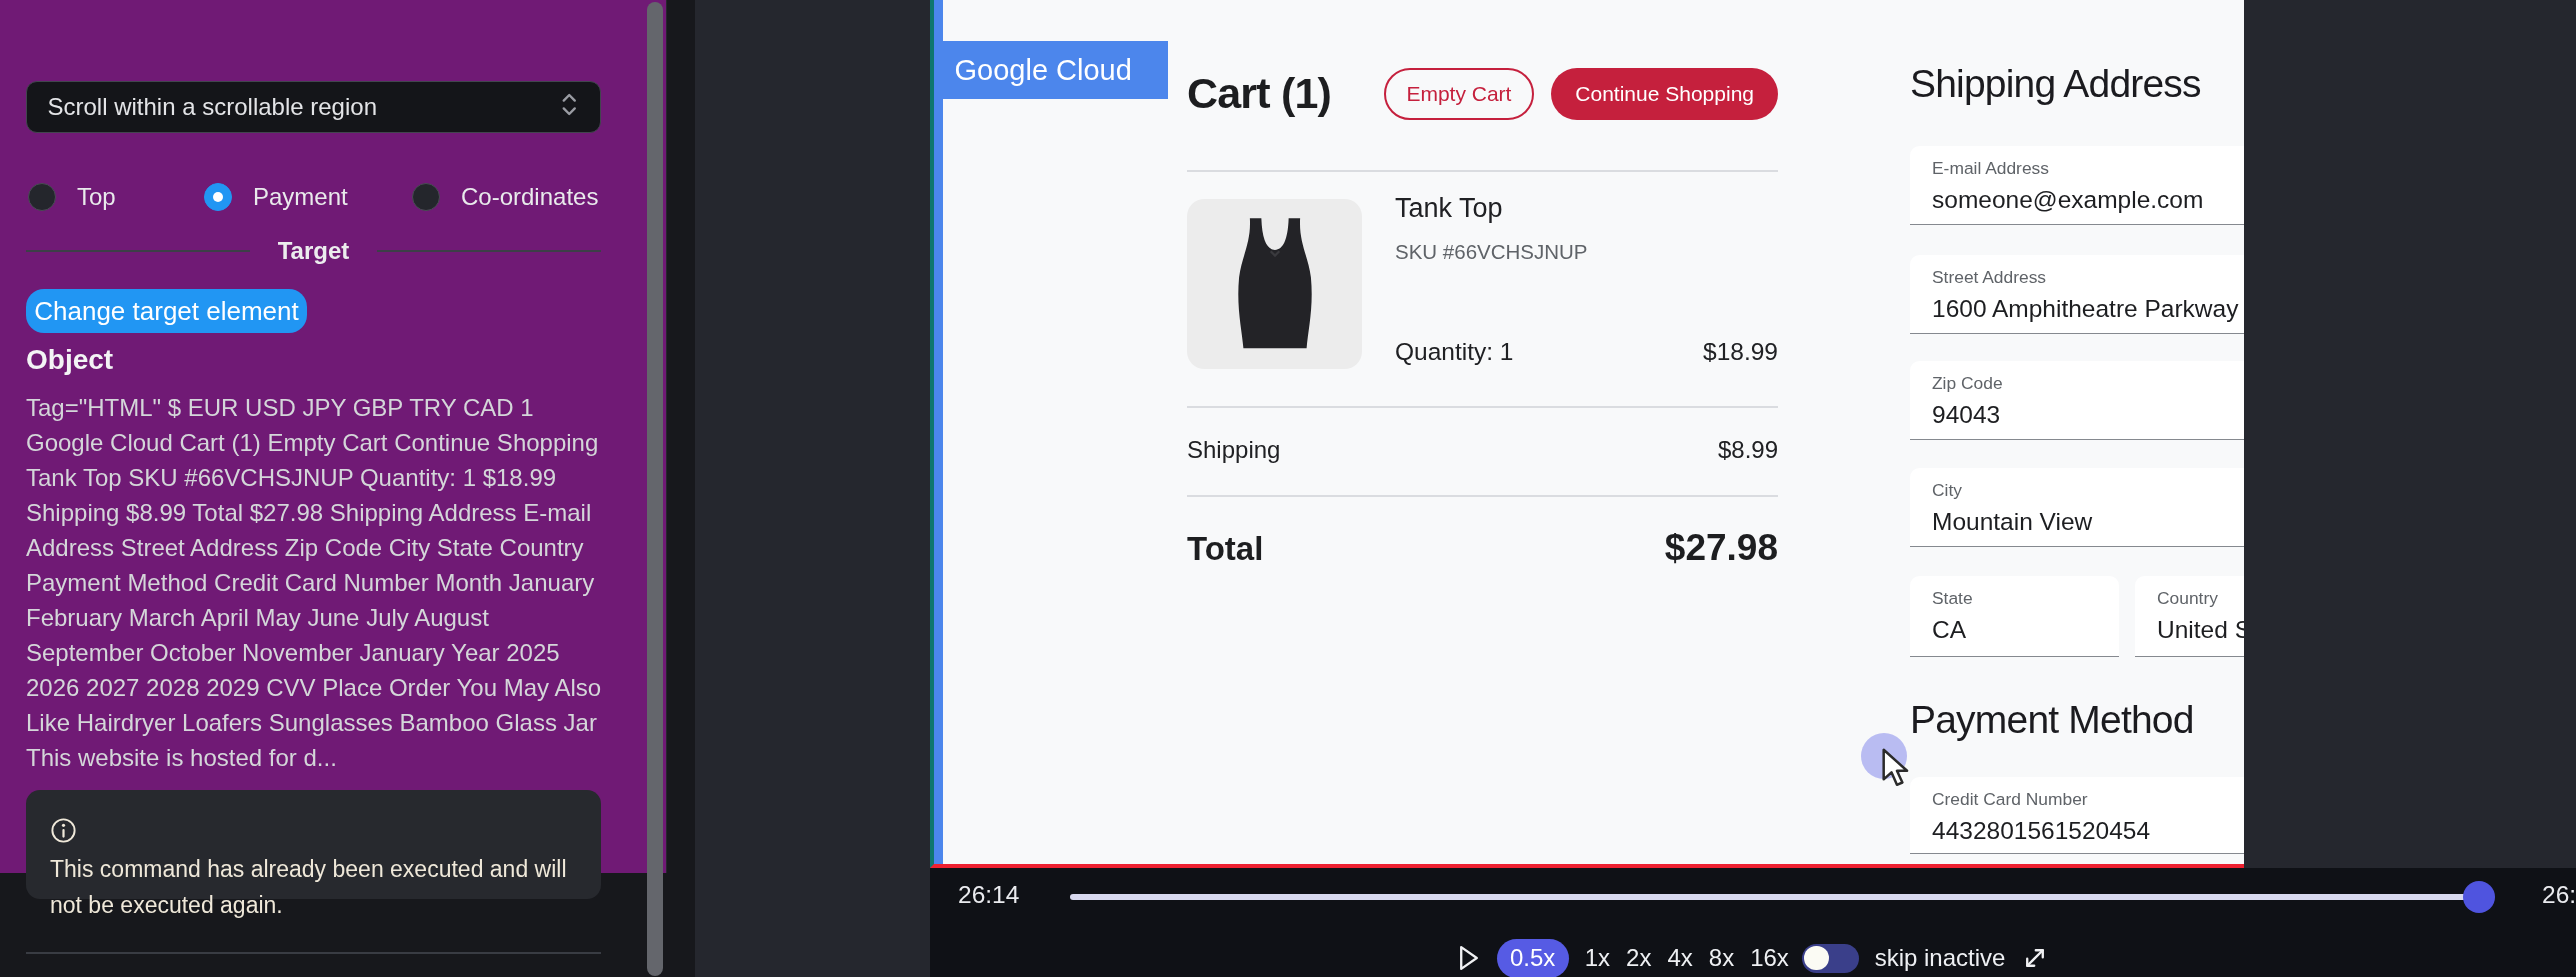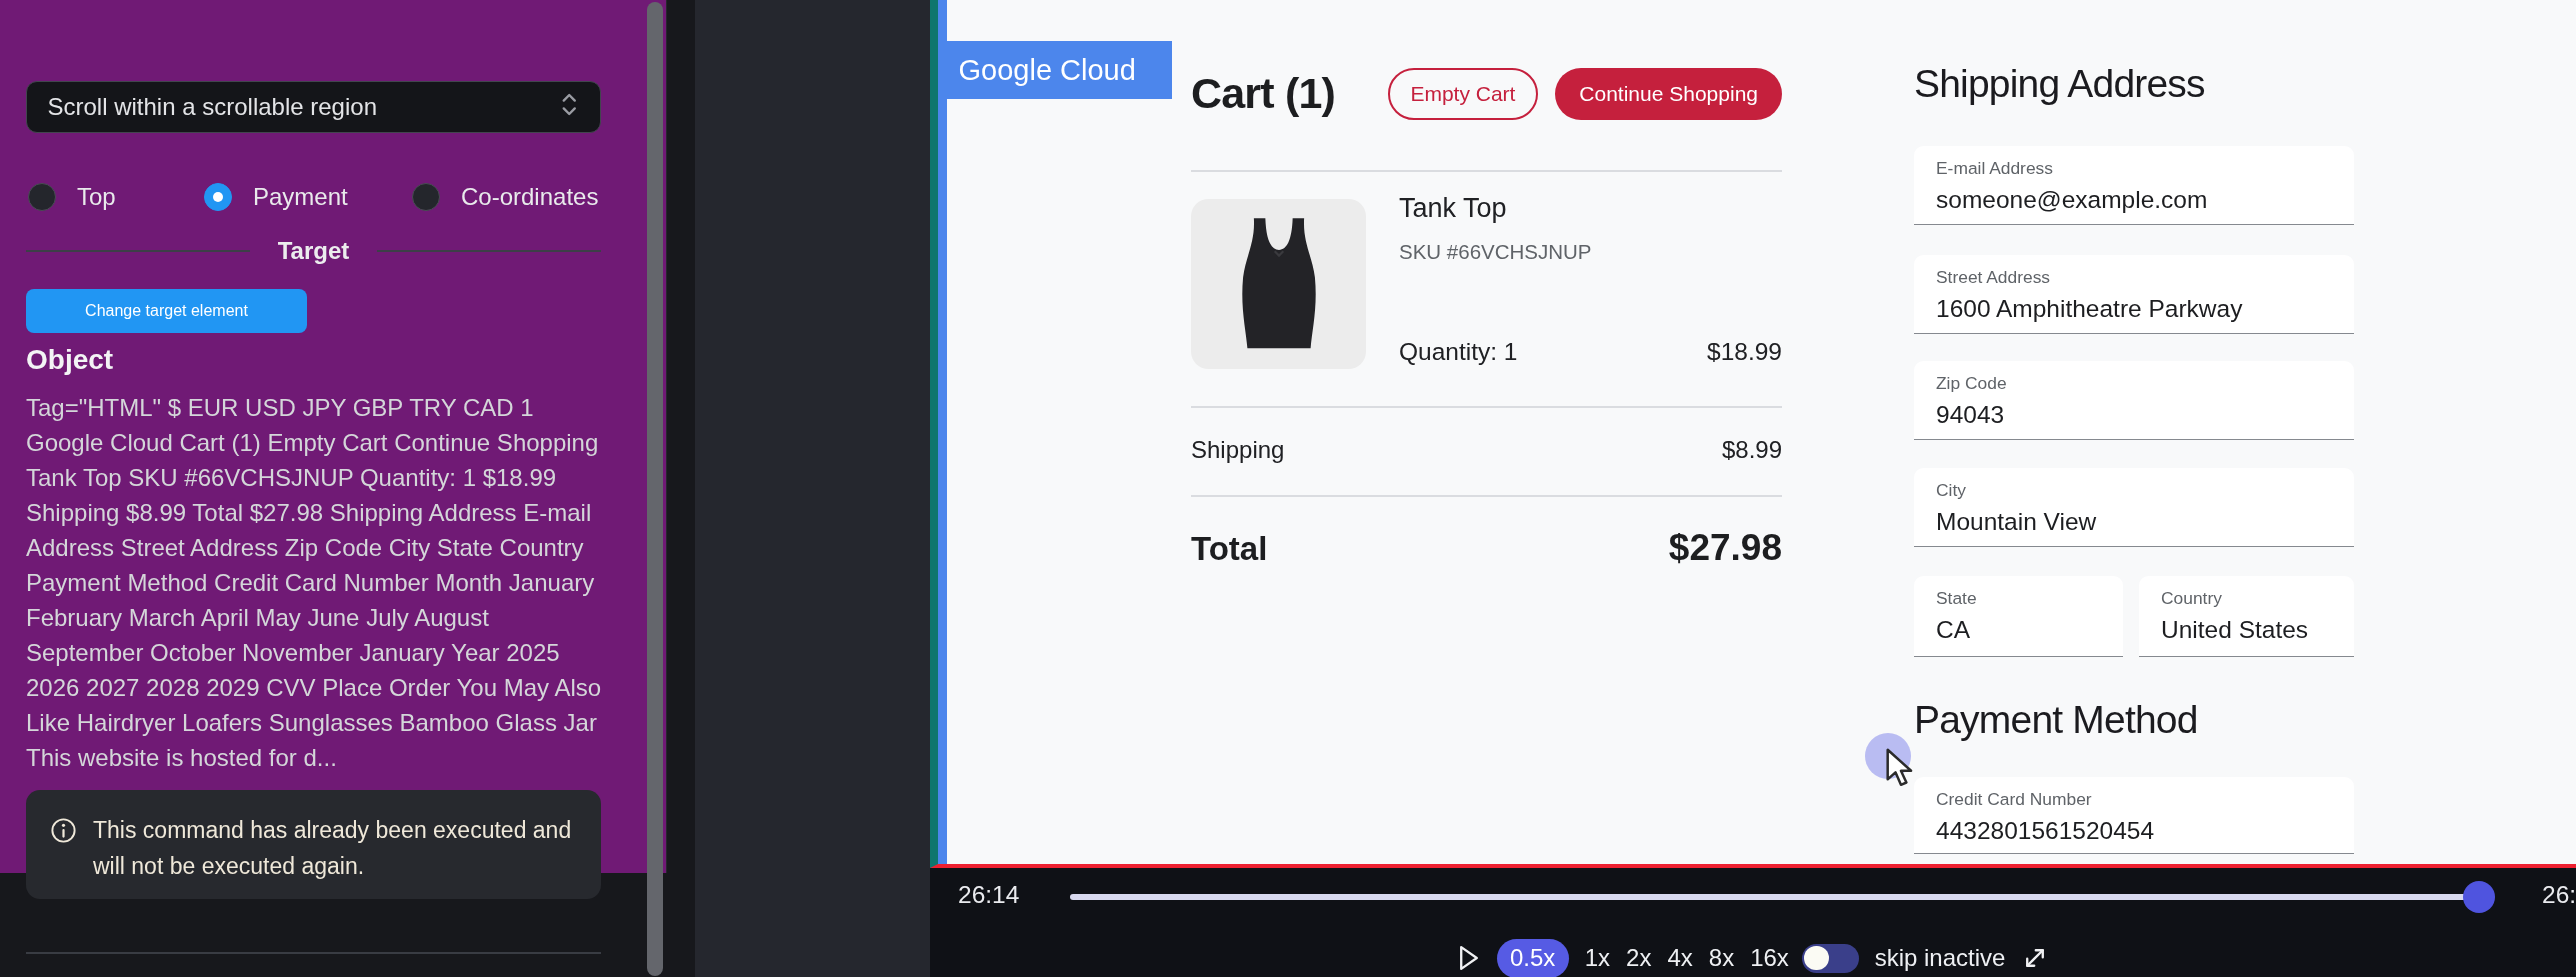--- a/index.html
+++ b/index.html
@@ -39,49 +39,49 @@
   .radio-circle.on::after { content:""; width:10.3px; height:10.3px; border-radius:50%; background:#ffffff; }
   .radio-label { color:#e9eaec; font-size:24px; }
   .target-divider {
     position:absolute; left:26px; top:237px; width:575px; height:28px;
     display:flex; align-items:center; gap:28px;
     color:#ecedee; font-size:24px; font-weight:700;
   }
   .target-divider .line { flex:1; height:1.6px; background:#3c3f47; }
   .change-target-btn {
     position:absolute; left:26px; top:289px; width:281px; height:44px;
-    background:#2196f3; border:none; border-radius:8px;
-    color:#ffffff; font-size:16px; font-weight:500; font-family:inherit; cursor:pointer;
+    background:#2196f3; border:none; border-radius:18px;
+    color:#ffffff; font-size:26px; font-weight:500; font-family:inherit; cursor:pointer;
   }
   .object-heading {
     position:absolute; left:26px; top:344px;
     color:#f3f4f5; font-size:28px; font-weight:700;
   }
   .object-text {
     position:absolute; left:26px; top:390px; width:576px;
     color:#d4d6d9; font-size:24px; line-height:35px;
   }
   .info-box {
     position:absolute; left:26px; top:790px; width:575px; height:109px;
     background:#27292e; border-radius:14px;
-    display:flex; align-items:flex-start; gap:16px; padding:22px 24px;
+    display:flex; align-items:flex-start; gap:4px; padding:22px 24px;flex-direction:column;
   }
   .info-box .itxt { color:#efe8d9; font-size:23px; line-height:36px; }
   .sidebar-bottom-divider {
     position:absolute; left:26px; top:952px; width:575px; height:1.6px; background:#393c43;
   }
 
   
   .stage { position:absolute; left:695px; top:0; width:1881px; height:977px; background:#25272e; }
 
   
   .page {
-    position:absolute; left:930px; top:0; width:1646px; height:868px;
+    position:absolute; left:930px; top:0; width:1314px; height:868px;
     background:#f8f9fa;
-    border-left:8px solid #0f766e; border-bottom:4px solid #ee2030;
+    border-left:4px solid #0f766e; border-bottom:4px solid #ee2030;
     overflow:hidden;
   }
   .html-highlight { position:absolute; left:0; top:0; bottom:0; width:8.7px; background:#4c86ec; }
   .brand-badge {
     position:absolute; left:0; top:41px; width:234px; height:58px;
     background:#4c86ec; color:#ffffff; font-size:29px;
     display:flex; align-items:center; padding-left:20.5px; cursor:pointer;
   }
   .cart-col { position:absolute; left:253px; top:0; width:591px; }
   .cart-header {

